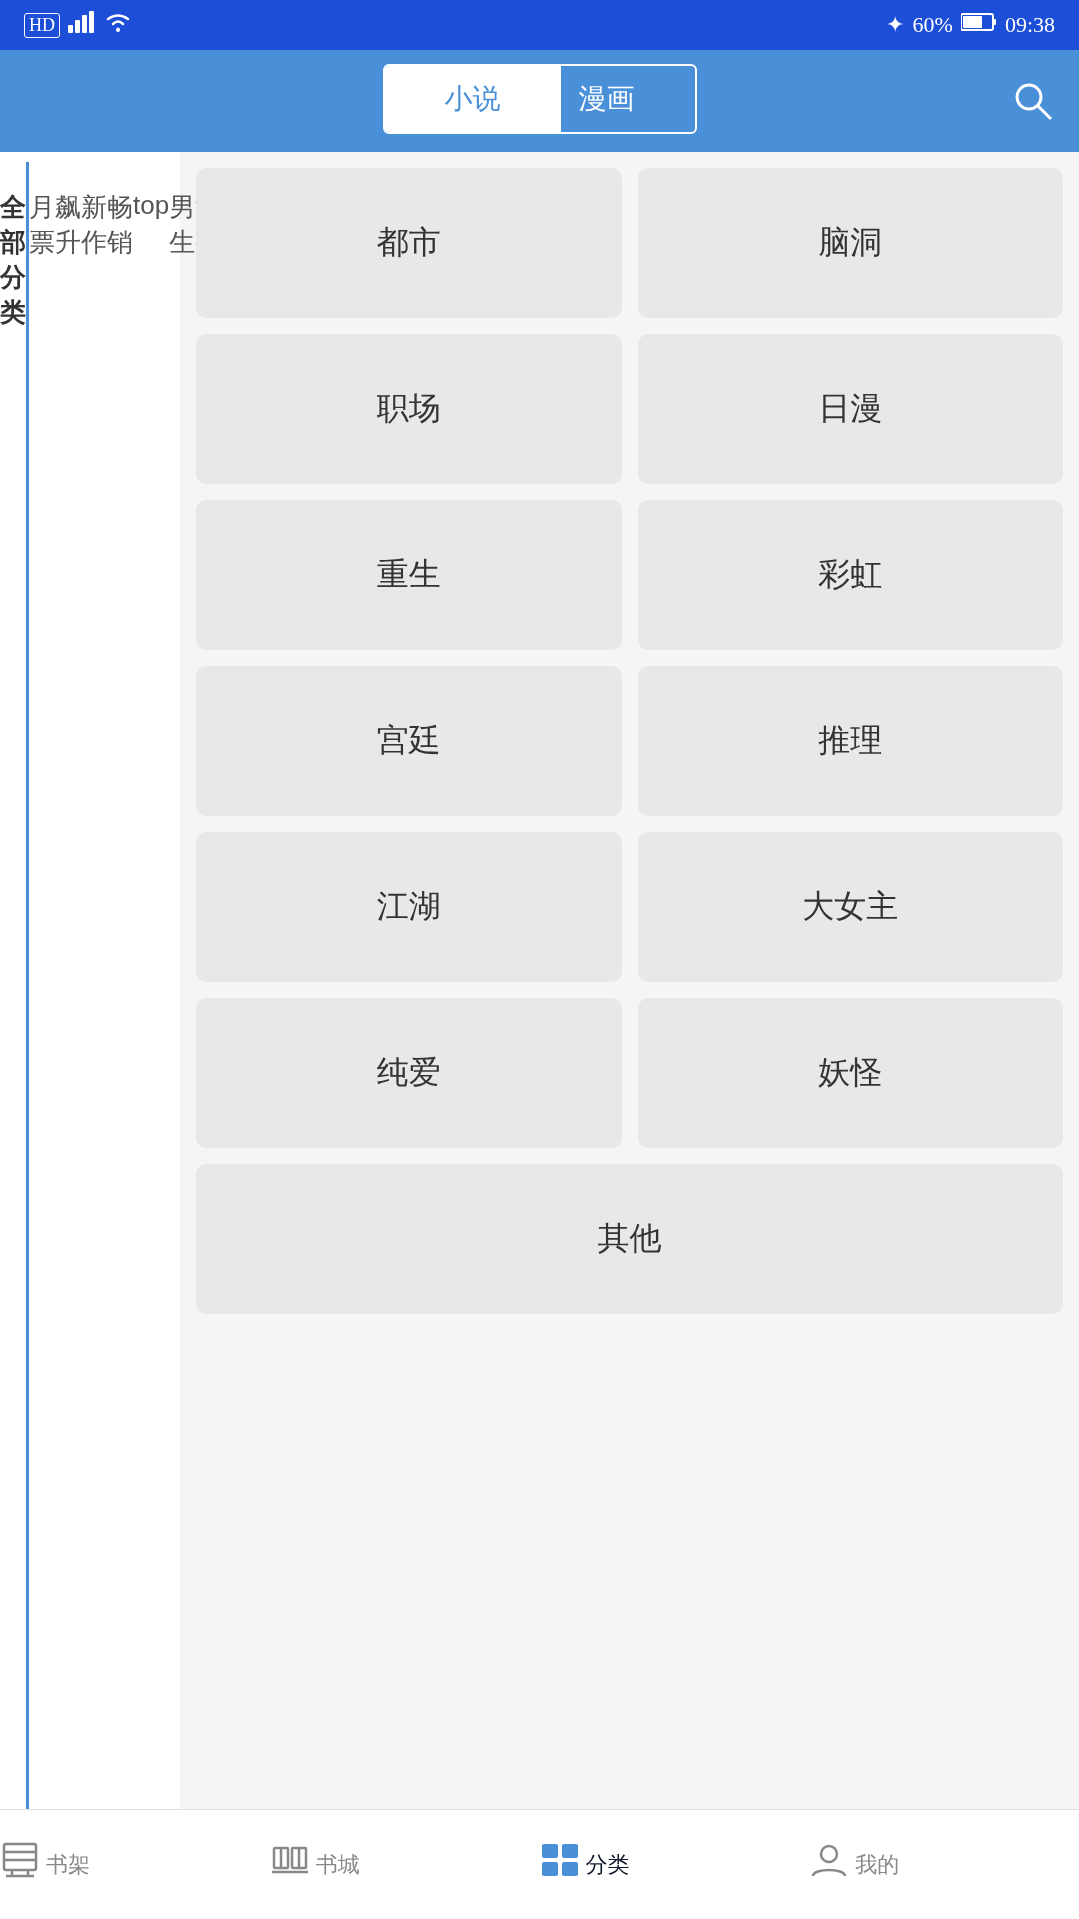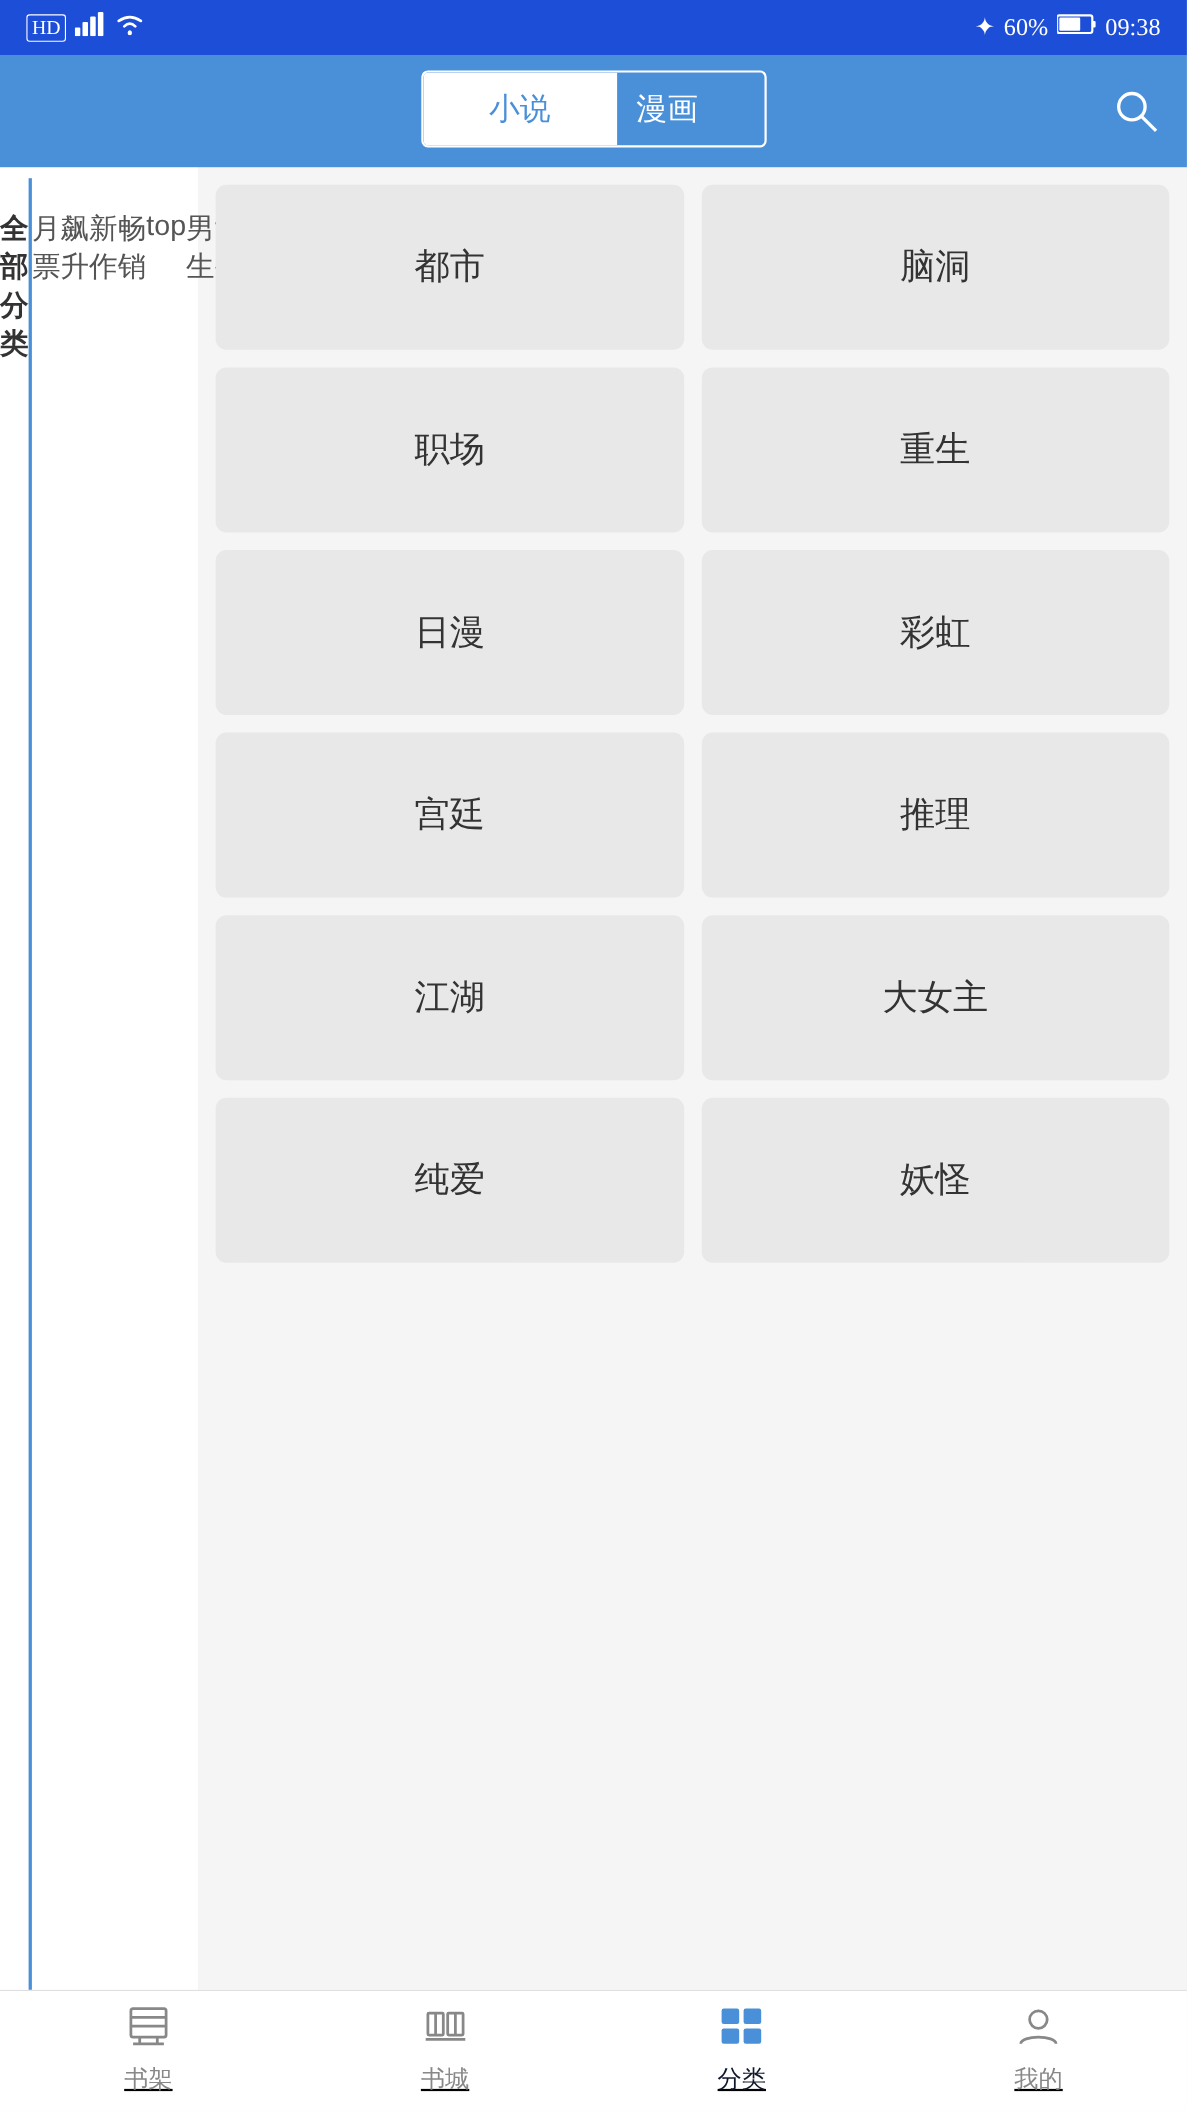--- a/index.html
+++ b/index.html
@@ -136,26 +136,25 @@
     .bottom-nav {
       background: white;
       height: 110px;
       display: flex;
       align-items: center;
       justify-content: space-around;
       border-top: 1px solid #e0e0e0;
     }
     .nav-item {
       display: flex;
-      flex-direction: column;
+      flex-direction: row;
       align-items: center;
       gap: 6px;
       cursor: pointer;
       flex: 1;
-      text-decoration: underline;
     }
     .nav-icon {
       font-size: 36px;
       color: #888;
     }
     .nav-icon.active {
       color: #4a90d9;
     }
     .nav-label {
       font-size: 22px;
@@ -248,45 +247,48 @@
     <div class="category-cell">
       <span>都市</span>
     </div>
     <div class="category-cell">
       <span>脑洞</span>
     </div>
     <div class="category-cell">
       <span>职场</span>
     </div>
     <div class="category-cell">
+      <span>日漫</span>
+    </div>
+    <div class="category-cell">
       <span>重生</span>
     </div>
     <div class="category-cell">
-      <span>日漫</span>
-    </div>
-    <div class="category-cell">
       <span>彩虹</span>
     </div>
     <div class="category-cell">
       <span>宫廷</span>
     </div>
     <div class="category-cell">
       <span>推理</span>
     </div>
     <div class="category-cell">
       <span>江湖</span>
     </div>
     <div class="category-cell">
       <span>大女主</span>
     </div>
     <div class="category-cell">
       <span>纯爱</span>
     </div>
     <div class="category-cell">
       <span>妖怪</span>
+    </div>
+    <div class="category-cell full-width">
+      <span>其他</span>
     </div>
   </div>
 </div>
 
 <div class="bottom-nav">
   <div class="nav-item">
     <span class="nav-icon">
       <svg width="40" height="36" viewBox="0 0 40 36" fill="none" stroke="#888" stroke-width="2.5">
         <rect x="4" y="2" width="32" height="26" rx="2"></rect>
         <line x1="4" y1="10" x2="36" y2="10"></line>

